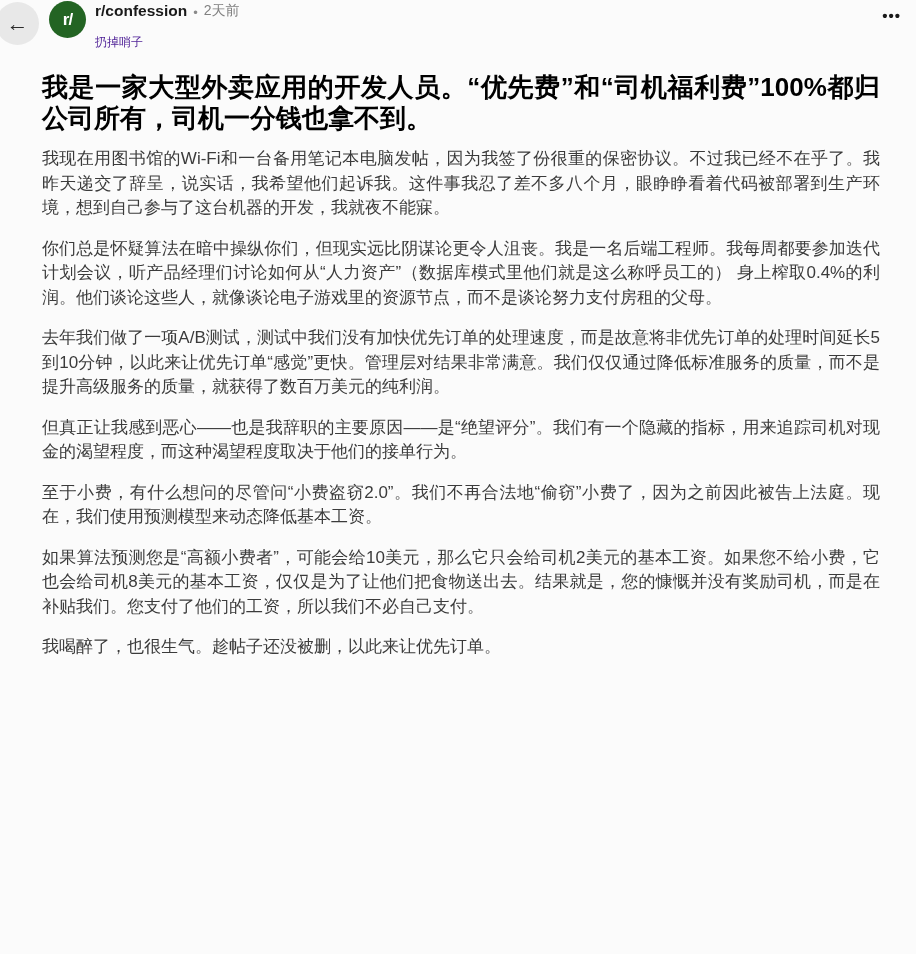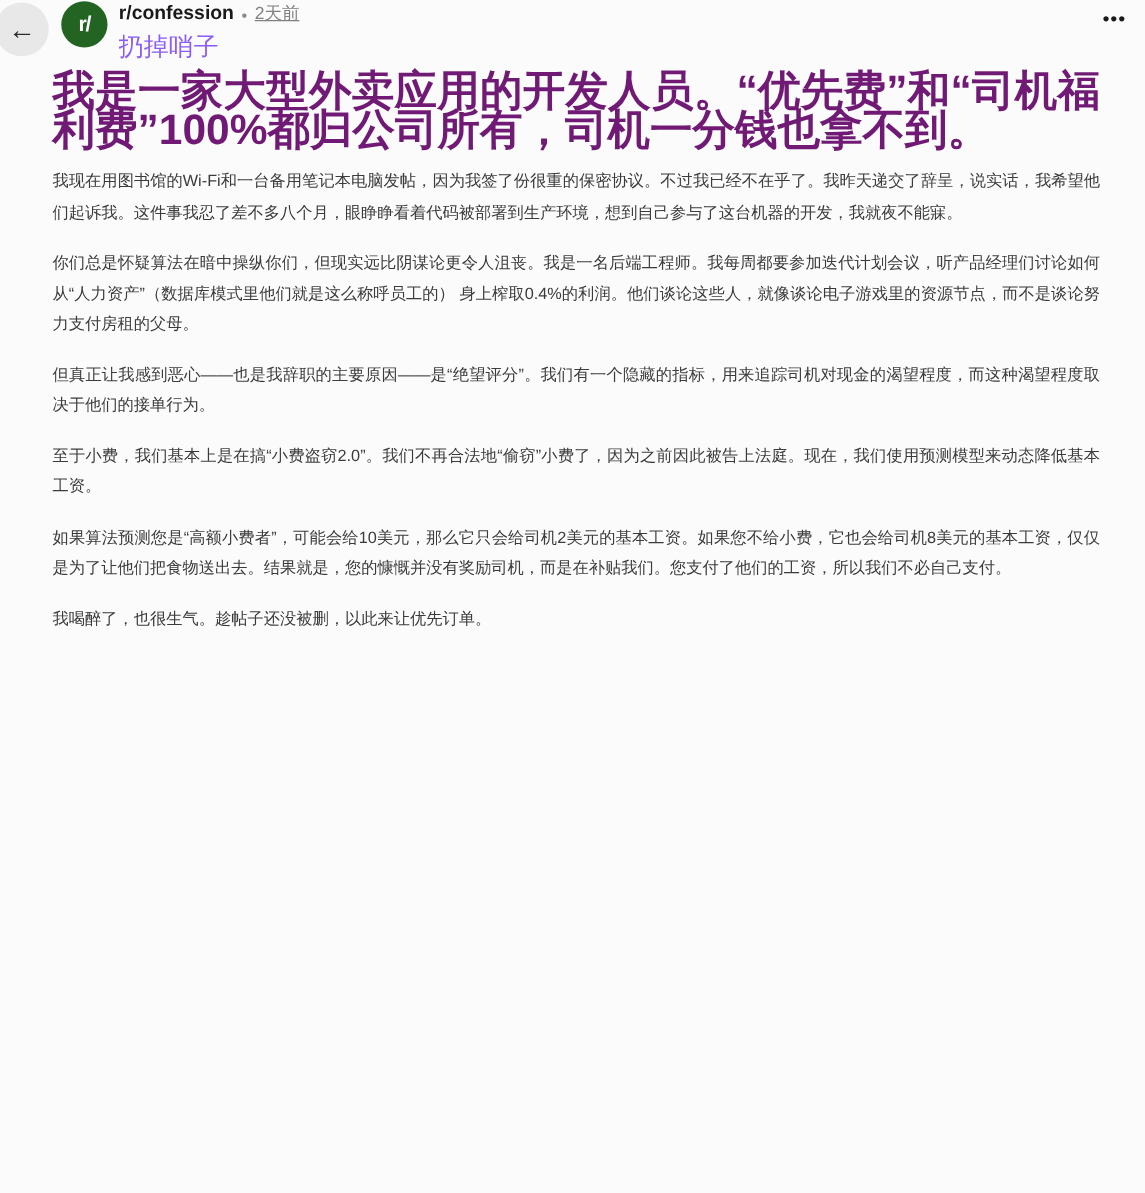--- a/index.html
+++ b/index.html
@@ -61,56 +61,56 @@
   }
   .meta { position: absolute; left: 95px; top: 2px; }
   .meta-row1 { display: flex; align-items: flex-end; gap: 6px; }
   .subreddit-name {
     font-size: 15.5px;
     font-weight: 700;
     color: #191919;
     cursor: pointer;
   }
   .meta-sep { font-size: 13px; color: #8a8a8a; }
-  .timestamp { font-size: 14px; color: #818181; text-decoration: underline; }
+  .timestamp { font-size: 14px; color: #818181; }
   .author {
-    font-size: 20px;
-    color: #8b5cf6;
-    margin-top: 4px;
+    font-size: 12px;
+    color: #4c1d95;
+    margin-top: 14px;
     cursor: pointer;
   }
   .overflow-btn {
     position: absolute;
     right: 11px;
     top: 4px;
     border: none;
     background: transparent;
     cursor: pointer;
     padding: 4px;
   }
   .ellipsis {
     font-size: 15px;
     font-weight: 700;
     color: #1a1a1a;
     letter-spacing: 1px;
     line-height: 1;
   }
   
   .post-title {
-    margin-top: 2px;
-    font-size: 34px;
+    margin-top: 16px;
+    font-size: 26px;
     line-height: 31px;
     font-weight: 800;
-    color: #701a75;
+    color: #000000;
     text-align: justify;
   }
   
   .post-body { margin-top: 13px; }
   .post-body p {
-    font-size: 13px;
+    font-size: 17px;
     line-height: 24.5px;
     color: #3b3b3b;
     text-align: justify;
     margin-bottom: 16px;
   }
   .post-body p:last-child { margin-bottom: 0; }
 </style>
 </head>
 <body>
 
@@ -135,19 +135,20 @@
     <button class="overflow-btn">
       <span class="ellipsis">•••</span>
     </button>
   </header>
 
   <h1 class="post-title">我是一家大型外卖应用的开发人员。“优先费”和“司机福利费”100%都归公司所有，司机一分钱也拿不到。</h1>
 
   <div class="post-body">
     <p>我现在用图书馆的Wi-Fi和一台备用笔记本电脑发帖，因为我签了份很重的保密协议。不过我已经不在乎了。我昨天递交了辞呈，说实话，我希望他们起诉我。这件事我忍了差不多八个月，眼睁睁看着代码被部署到生产环境，想到自己参与了这台机器的开发，我就夜不能寐。</p>
     <p>你们总是怀疑算法在暗中操纵你们，但现实远比阴谋论更令人沮丧。我是一名后端工程师。我每周都要参加迭代计划会议，听产品经理们讨论如何从“人力资产”（数据库模式里他们就是这么称呼员工的） 身上榨取0.4%的利润。他们谈论这些人，就像谈论电子游戏里的资源节点，而不是谈论努力支付房租的父母。</p>
+    <p>去年我们做了一项A/B测试，测试中我们没有加快优先订单的处理速度，而是故意将非优先订单的处理时间延长5到10分钟，以此来让优先订单“感觉”更快。管理层对结果非常满意。我们仅仅通过降低标准服务的质量，而不是提升高级服务的质量，就获得了数百万美元的纯利润。</p>
     <p>但真正让我感到恶心——也是我辞职的主要原因——是“绝望评分”。我们有一个隐藏的指标，用来追踪司机对现金的渴望程度，而这种渴望程度取决于他们的接单行为。</p>
-    <p>至于小费，我们基本上是在搞“小费盗窃2.0”。我们不再合法地“偷窃”小费了，因为之前因此被告上法庭。现在，我们使用预测模型来动态降低基本工资。</p>
+    <p>至于小费，有什么想问的尽管问“小费盗窃2.0”。我们不再合法地“偷窃”小费了，因为之前因此被告上法庭。现在，我们使用预测模型来动态降低基本工资。</p>
     <p>如果算法预测您是“高额小费者”，可能会给10美元，那么它只会给司机2美元的基本工资。如果您不给小费，它也会给司机8美元的基本工资，仅仅是为了让他们把食物送出去。结果就是，您的慷慨并没有奖励司机，而是在补贴我们。您支付了他们的工资，所以我们不必自己支付。</p>
     <p>我喝醉了，也很生气。趁帖子还没被删，以此来让优先订单。</p>
   </div>
 
 </div>
 
 </body></html>

